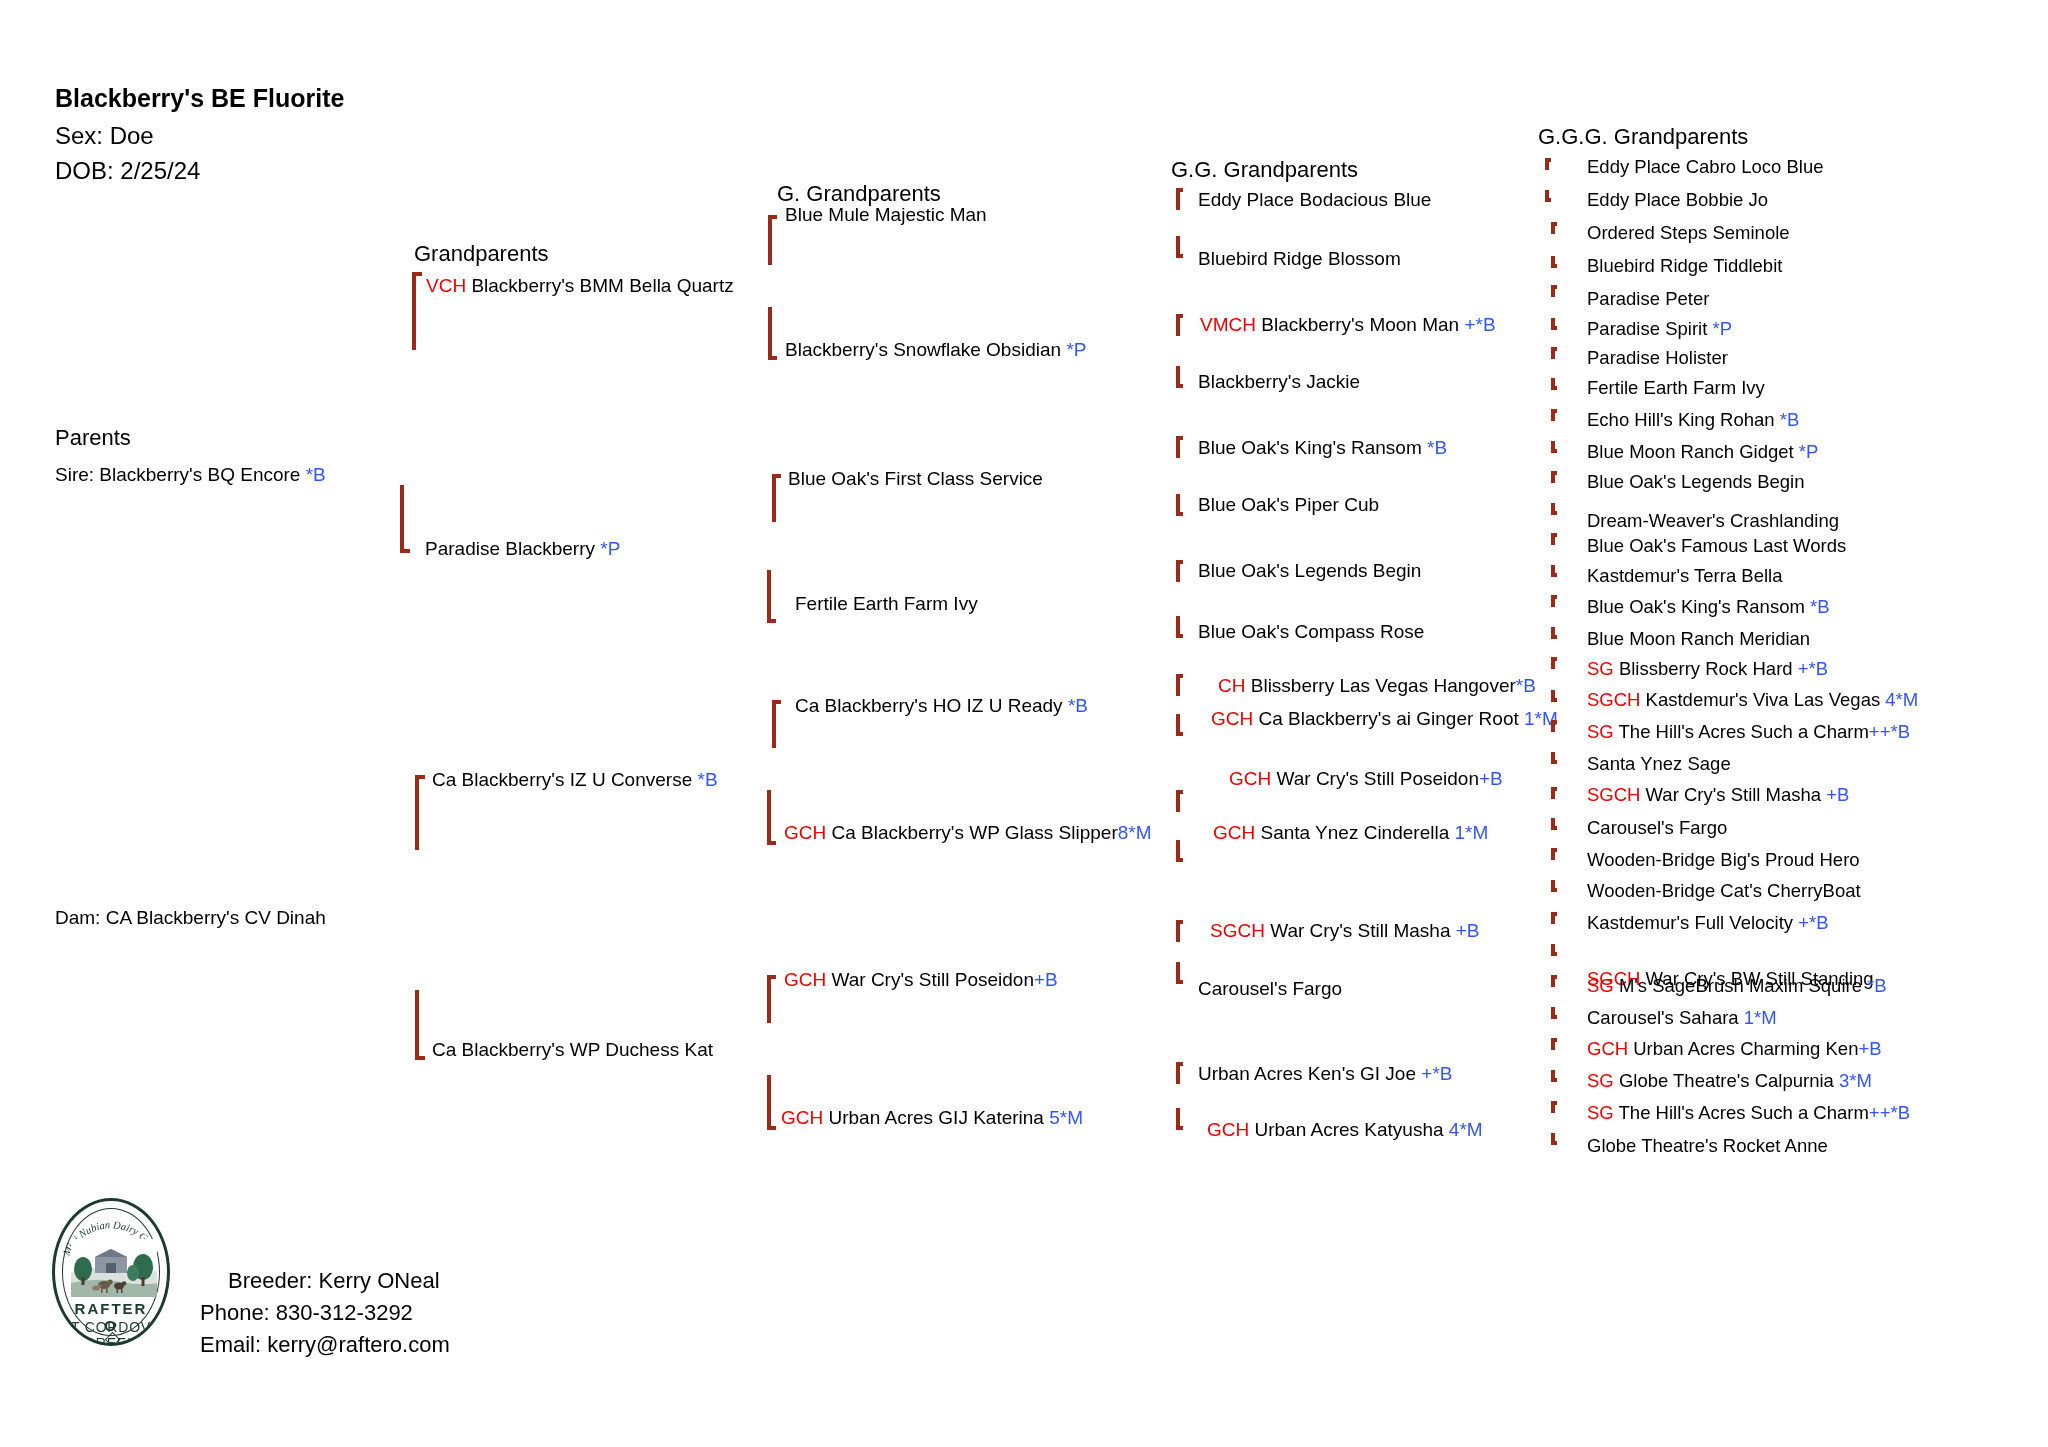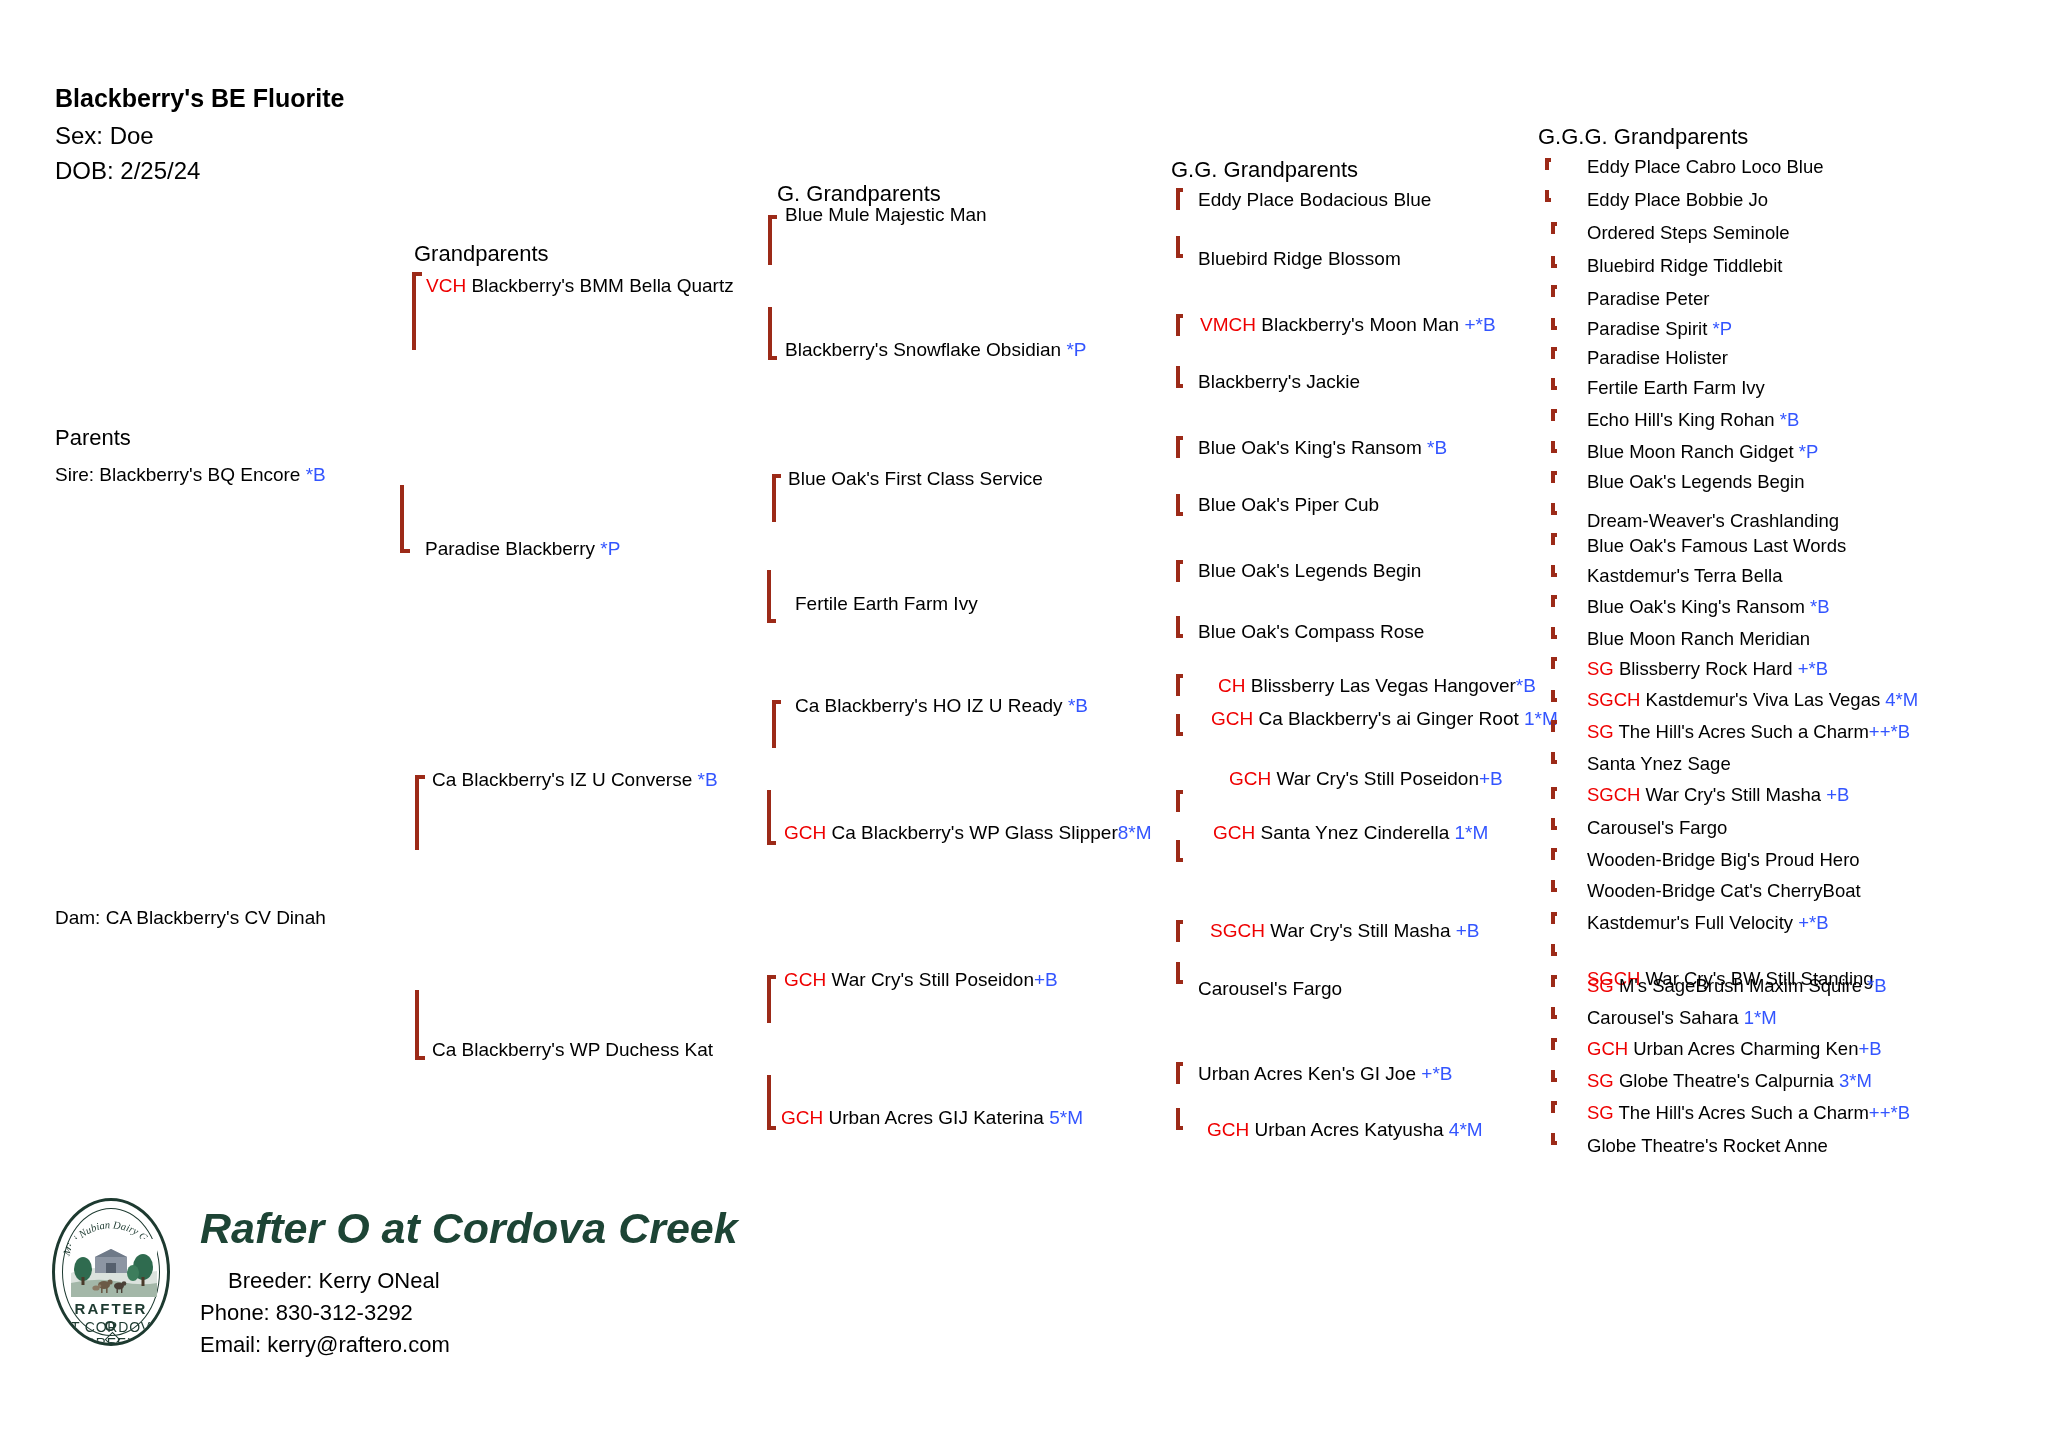--- a/index.html
+++ b/index.html
@@ -409,19 +409,18 @@
           <ellipse cx="25" cy="49" rx="3.6" ry="2.6" fill="#8a7a64"></ellipse>
           <circle cx="28.5" cy="47" r="1.8" fill="#8a7a64"></circle>
         </svg>
 
         <div class="logo-band">RAFTER O</div>
         <div class="logo-sub">AT CORDOVA CREEK</div>
         <div class="logo-diamond"></div>
       </div>
     </div>
 
-    <div class="farm-title">Rafter O at Cordova Creek</div>
     <div class="contact c1">Breeder: Kerry ONeal</div>
     <div class="contact c2">Phone: 830-312-3292</div>
     <div class="contact c3">Email: kerry@raftero.com</div>
   </div>
 
 </div>
 
 </body></html>

